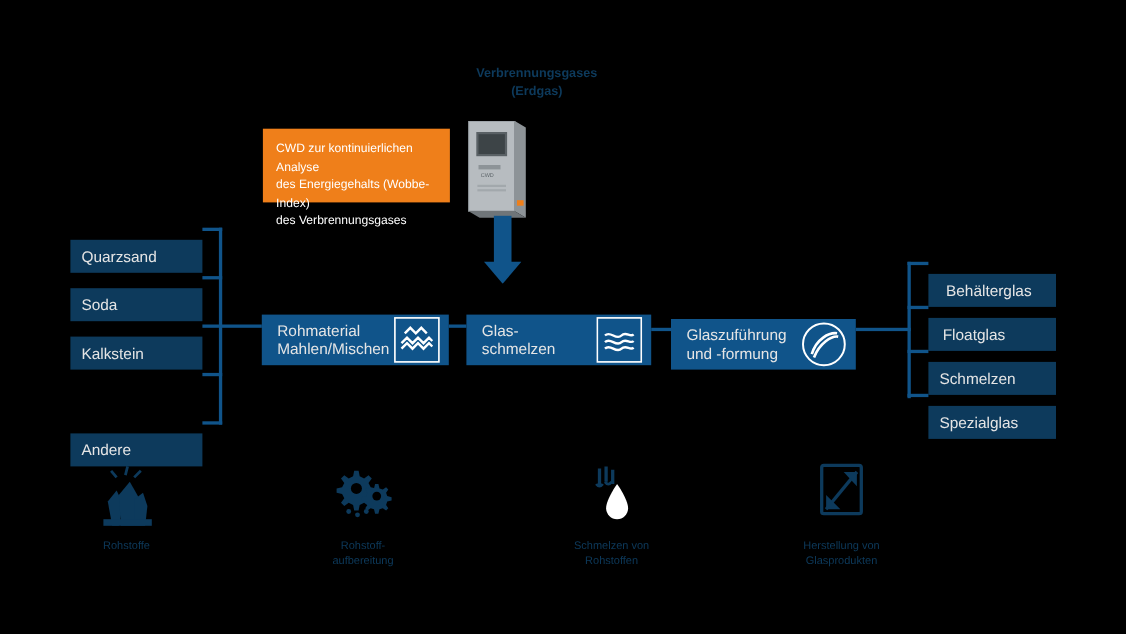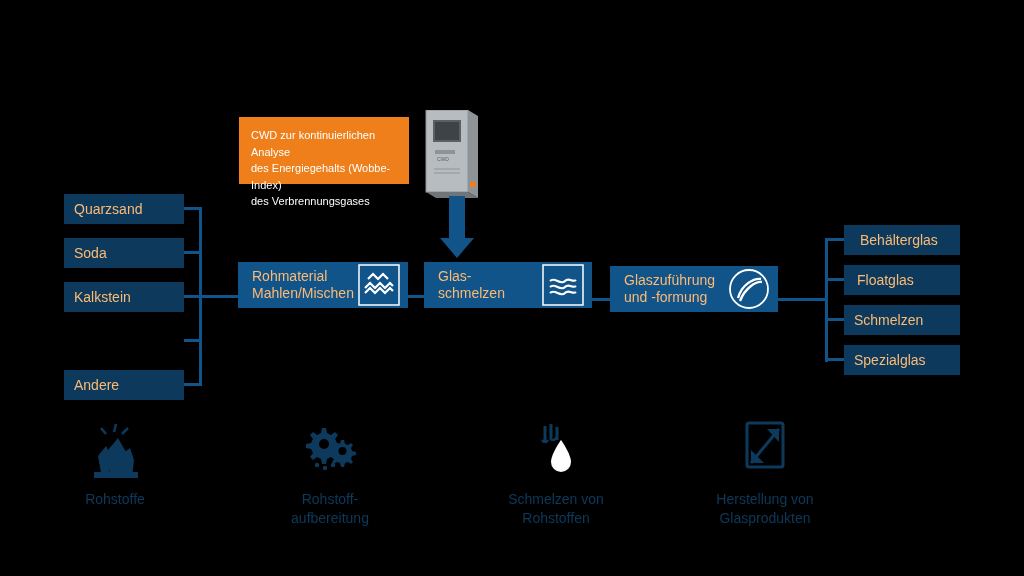--- a/index.html
+++ b/index.html
@@ -13,24 +13,25 @@
     height: 576px;
     background: #000000;
     font-family: "Liberation Sans", sans-serif;
     overflow: hidden;
   }
 
   
   .box {
     position: absolute;
     background: #0d3a5c;
-    color: #fdba74;
+    color: #e5e5e5;
     box-sizing: border-box;
     display: flex;
     align-items: center;
+    margin-top: 24px;
   }
   .input-box {
     width: 120px;
     height: 30px;
     padding-left: 10px;
     font-size: 14px;
     background: #0d3a5c;
   }
   .output-box {
     width: 116px;
@@ -95,21 +96,21 @@
     line-height: 1.35;
     white-space: pre-line;
   }
 
   
   .legend-item {
     position: absolute;
     width: 190px;
     text-align: center;
     color: #0d3a5c;
-    font-size: 14px;
+    font-size: 10px;
     line-height: 1.35;
   }
   .legend-icon {
     height: 62px;
     display: flex;
     align-items: flex-end;
     justify-content: center;
     margin-bottom: 10px;
   }
   .legend-label { white-space: pre-line; }
@@ -117,20 +118,22 @@
   
   .arrow-down {
     position: absolute;
   }
 </style>
 </head>
 <body>
 
 <div id="stage">
 
+  <div class="gas-label" style="left:378px; top:60px; width:220px;">Verbrennungsgases
+(Erdgas)</div>
 
   <div class="callout" style="left:239px; top:117px; width:170px; height:67px;">CWD zur kontinuierlichen Analyse
 des Energiegehalts (Wobbe-Index)
 des Verbrennungsgases</div>
 
   <div class="device" style="left:424px; top:110px; width:62px; height:90px;">
     <svg width="62" height="90" viewBox="0 0 62 90">
 
       <rect x="2" y="0" width="42" height="82" fill="#b7bcc0"></rect>
       <rect x="2" y="0" width="42" height="82" fill="none" stroke="#8d9397" stroke-width="1"></rect>

